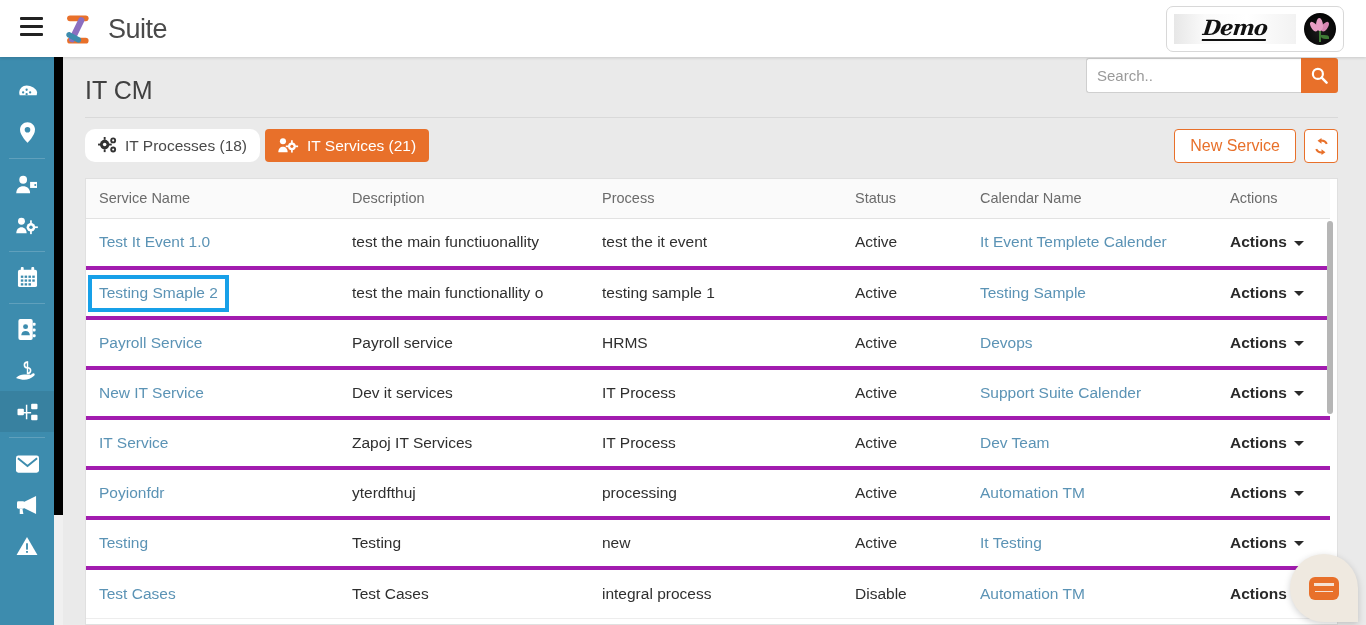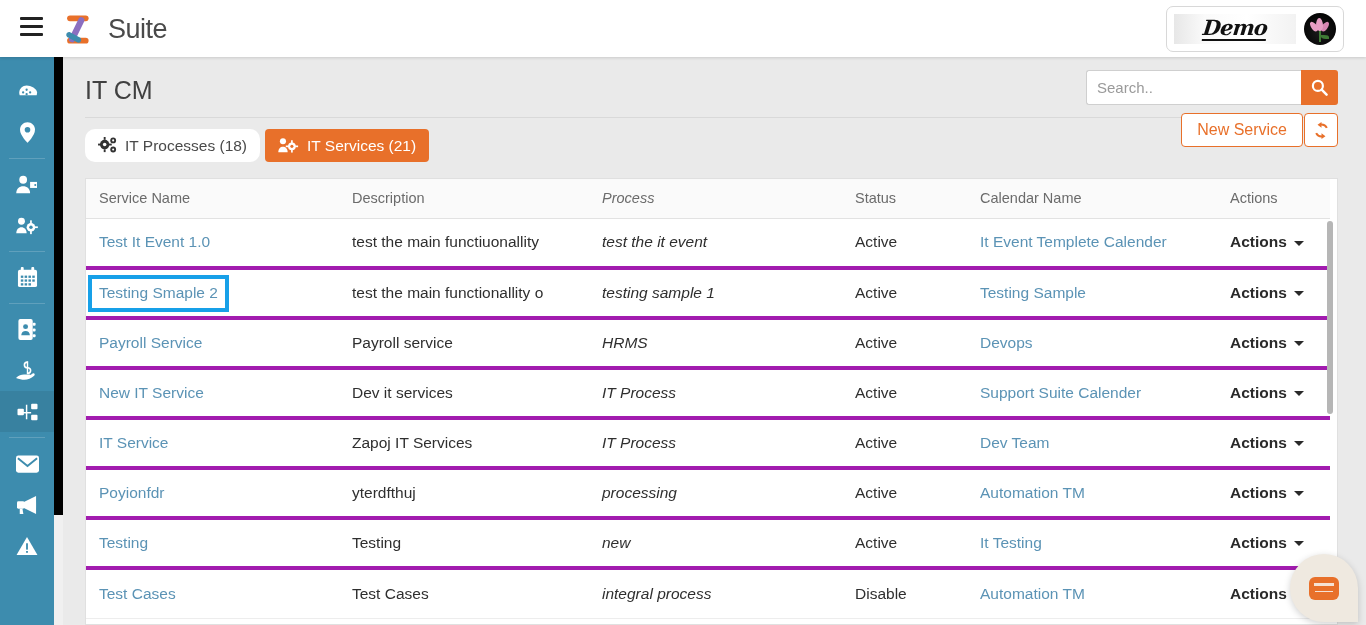--- a/index.html
+++ b/index.html
@@ -101,21 +101,21 @@
     width: 1303px; height: 568px; background: #eaeaea;
     overflow: hidden;
   }
 
   #page-title {
     position: absolute; left: 22px; top: 19px;
     font-size: 25px; color: #404040; font-weight: normal;
   }
 
   #search-wrap {
-    position: absolute; right: 28px; top: 13px;
+    position: absolute; right: 28px; top: 1px;
     display: flex; height: 35px;
   }
   #search-input {
     width: 215px; height: 35px; border: 1px solid #cfcfcf; border-right: none;
     border-radius: 3px 0 0 3px; padding: 0 10px; font-size: 15px;
     color: #555; background: #fff; outline: none;
     font-family: "Liberation Sans", sans-serif;
   }
   #search-input::placeholder { color: #9a9a9a; }
   #search-button {
@@ -133,21 +133,21 @@
   #tabs { position: absolute; left: 22px; top: 72px; display: flex; gap: 0; }
   .tab {
     height: 33px; display: flex; align-items: center; gap: 8px;
     padding: 0 13px; font-size: 15.5px; cursor: pointer;
     border-radius: 4px;
   }
   .tab.inactive { background: #ffffff; color: #4a4a4a; border-radius: 10px; }
   .tab.active { background: #e8702a; color: #ffffff; margin-left: 5px; }
 
   #right-actions {
-    position: absolute; right: 28px; top: 56px; display: flex; gap: 1px; padding-left: 32px;
+    position: absolute; right: 28px; top: 72px; display: flex; gap: 8px; padding-left: 32px;
   }
   #new-service-btn {
     height: 34px; padding: 0 15px; background: #ffffff;
     border: 1px solid #e8702a; border-radius: 4px;
     color: #e8702a; font-size: 16px; cursor: pointer;
     font-family: "Liberation Sans", sans-serif;
   }
   #refresh-btn {
     width: 34px; height: 34px; background: #ffffff;
     border: 1px solid #e8702a; border-radius: 4px; color: #e8702a;
@@ -168,21 +168,21 @@
     text-align: left; padding-left: 13px;
   }
   tbody td {
     height: 50px; border-bottom: 4px solid #a21caf;
     font-size: 15.5px; color: #2f2f2f; padding-left: 13px;
     white-space: nowrap; overflow: hidden;
   }
   tbody tr:last-child td { border-bottom: 1px solid #ededed; }
   .col-name  { width: 253px; }
   .col-desc  { width: 250px; }
-  .col-proc  { width: 253px; font-style: italic; }
+  .col-proc  { width: 253px; }
   .col-stat  { width: 125px; }
   .col-cal   { width: 250px; }
   .col-act   { width: 113px; }
   .lnk { color: #5b93b5; cursor: pointer; }
   .actions-cell { font-weight: bold; color: #2a2a2a; cursor: pointer; }
   .caret {
     display: inline-block; margin-left: 7px;
     width: 0; height: 0; vertical-align: middle;
     border-left: 5px solid transparent; border-right: 5px solid transparent;
     border-top: 5px solid #2a2a2a;

